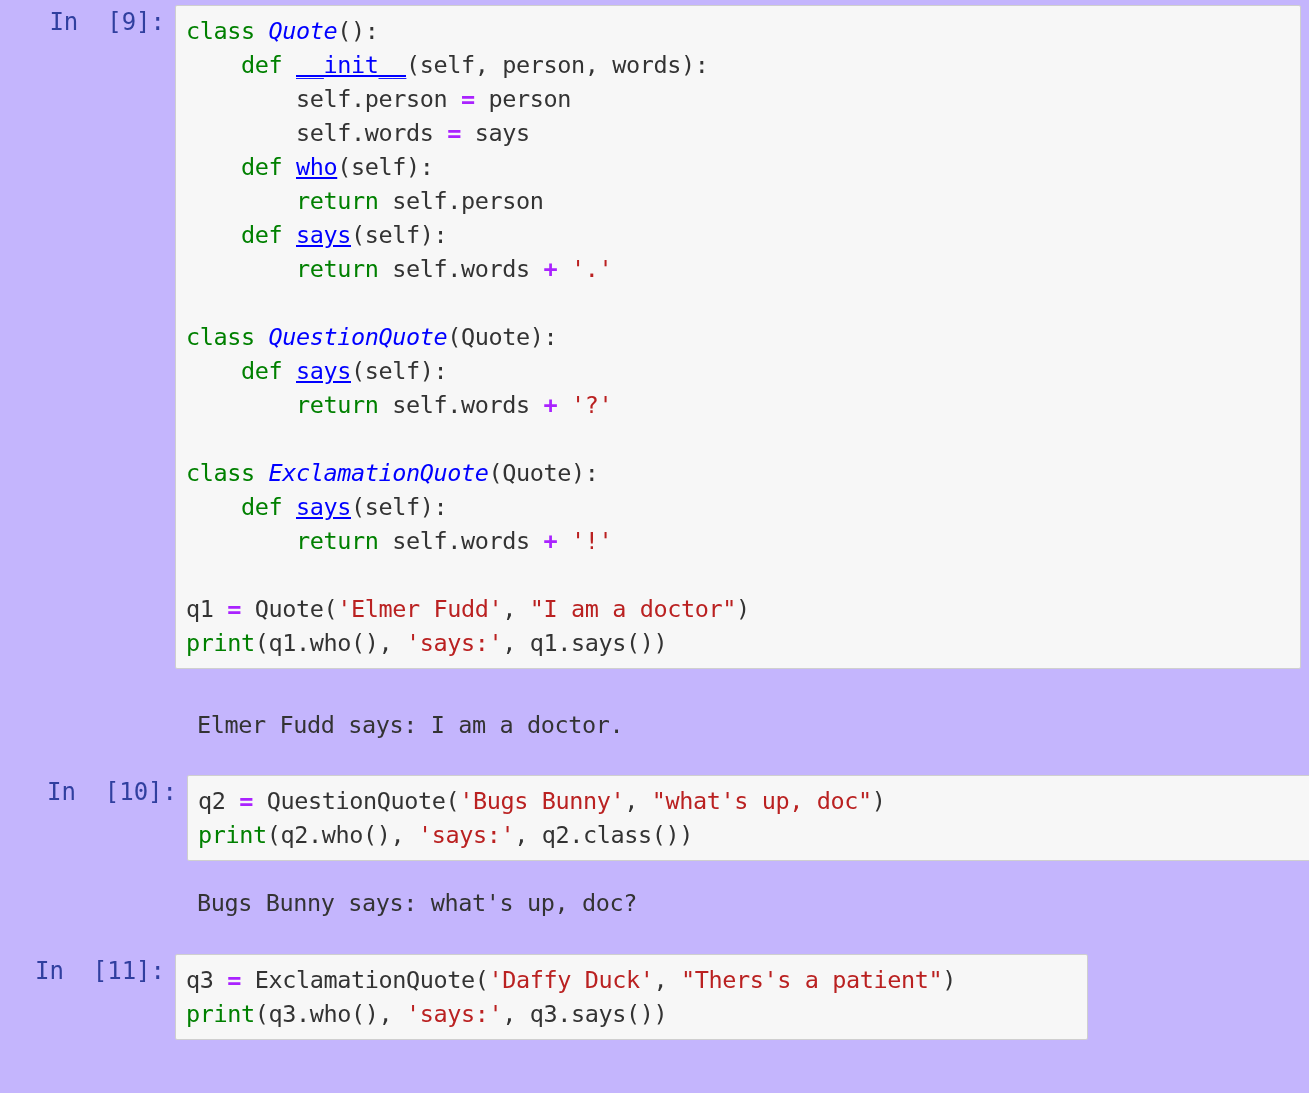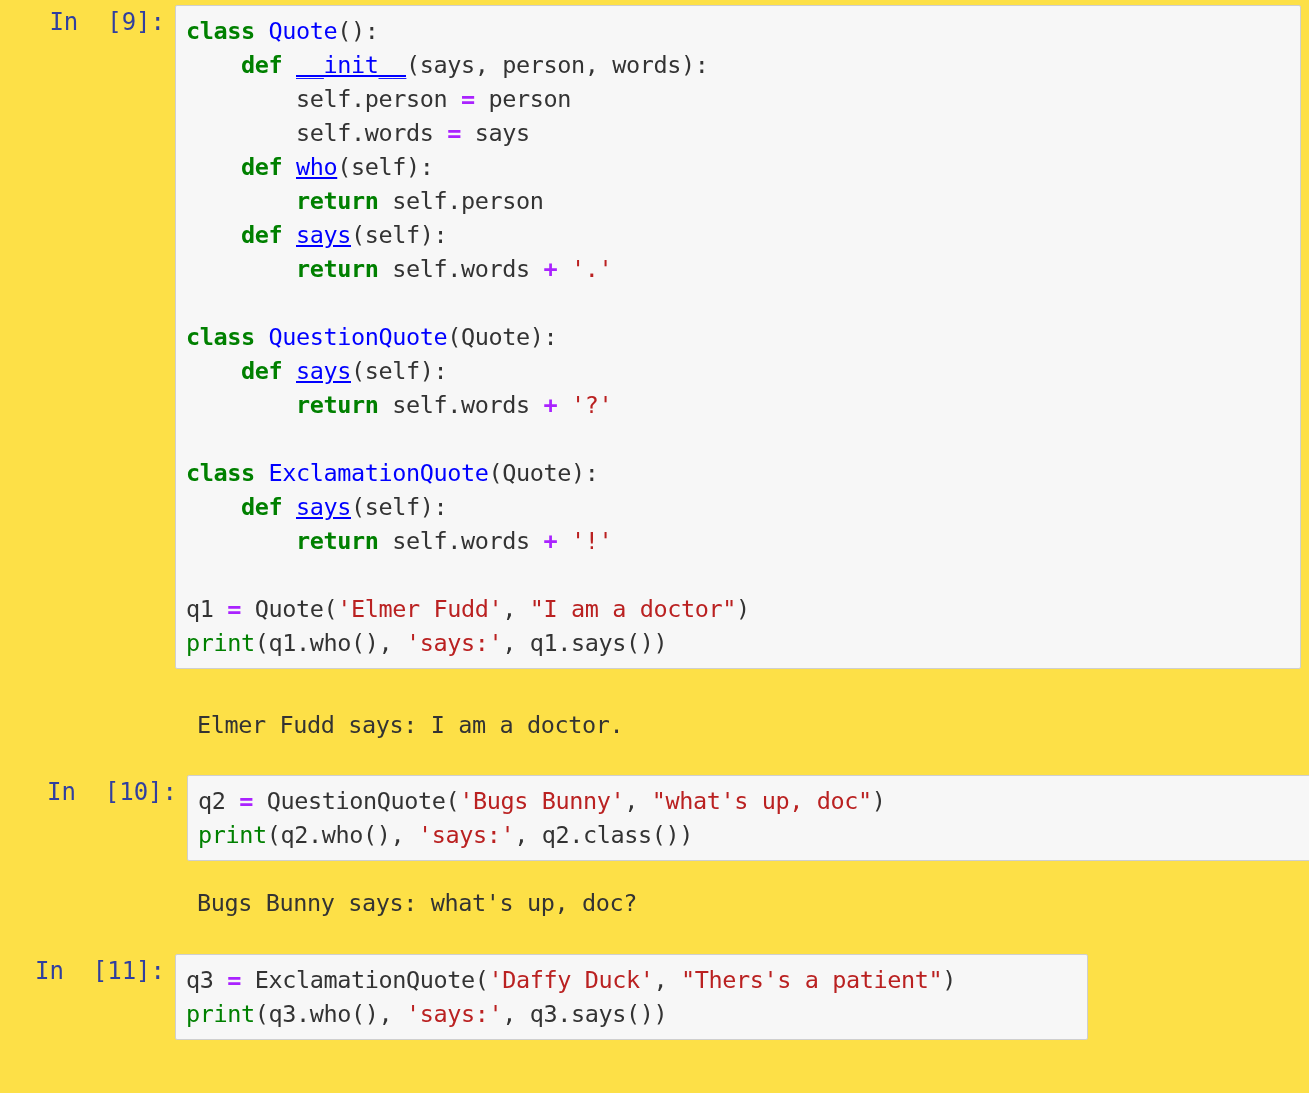--- a/index.html
+++ b/index.html
@@ -12,21 +12,21 @@
     width: 1309px;
     height: 1093px;
     overflow: hidden;
     font-family: "DejaVu Serif", "Liberation Serif", serif;
   }
 
   #notebook {
     position: relative;
     width: 1309px;
     height: 1093px;
-    background: #fde047;
+    background: #c4b5fd;
   }
 
   
   .cell {
     display: flex;
     align-items: flex-start;
     width: 100%;
   }
 
   .prompt {
@@ -64,22 +64,22 @@
     padding: 0;
     white-space: pre;
     font-family: "DejaVu Sans Mono", "Liberation Mono", monospace;
     font-size: 23.5px;
     line-height: 34px;
     color: #333333;
     letter-spacing: -0.4px;
   }
 
   
-  .k  { color: #008000; font-weight: bold; text-align: center; }   
-  .nc { color: #0000FF; }                      
+  .k  { color: #008000; font-weight: normal; text-align: center; }   
+  .nc { color: #0000FF; font-style: italic; }                      
   .nf { color: #0000FF; text-decoration: underline; }                      
   .nb { color: #008000; }                      
   .s  { color: #BA2121; }                      
   .o  { color: #AA22FF; font-weight: bold; }   
   .p  { color: #333333; }                      
 
   
   .output-row {
     display: flex;
     align-items: flex-start;
@@ -117,21 +117,21 @@
 </head>
 <body>
 
 <div id="notebook">
 
   <div class="cell cell-9">
     <div class="prompt">In  [9]:</div>
     <div class="input-area">
       <div class="code-box">
 <pre class="code"><span class="k">class</span><span class="p"> </span><span class="nc">Quote</span><span class="p">():</span>
-<span class="p">    </span><span class="k">def</span><span class="p"> </span><span class="nf">__init__</span><span class="p">(says, person, words):</span>
+<span class="p">    </span><span class="k">def</span><span class="p"> </span><span class="nf">__init__</span><span class="p">(self, person, words):</span>
 <span class="p">        </span><span class="p">self.person </span><span class="o">=</span><span class="p"> person</span>
 <span class="p">        </span><span class="p">self.words </span><span class="o">=</span><span class="p"> says</span>
 <span class="p">    </span><span class="k">def</span><span class="p"> </span><span class="nf">who</span><span class="p">(self):</span>
 <span class="p">        </span><span class="k">return</span><span class="p"> self.person</span>
 <span class="p">    </span><span class="k">def</span><span class="p"> </span><span class="nf">says</span><span class="p">(self):</span>
 <span class="p">        </span><span class="k">return</span><span class="p"> self.words </span><span class="o">+</span><span class="s"> '.'</span>
 
 <span class="k">class</span><span class="p"> </span><span class="nc">QuestionQuote</span><span class="p">(Quote):</span>
 <span class="p">    </span><span class="k">def</span><span class="p"> </span><span class="nf">says</span><span class="p">(self):</span>
 <span class="p">        </span><span class="k">return</span><span class="p"> self.words </span><span class="o">+</span><span class="s"> '?'</span>

